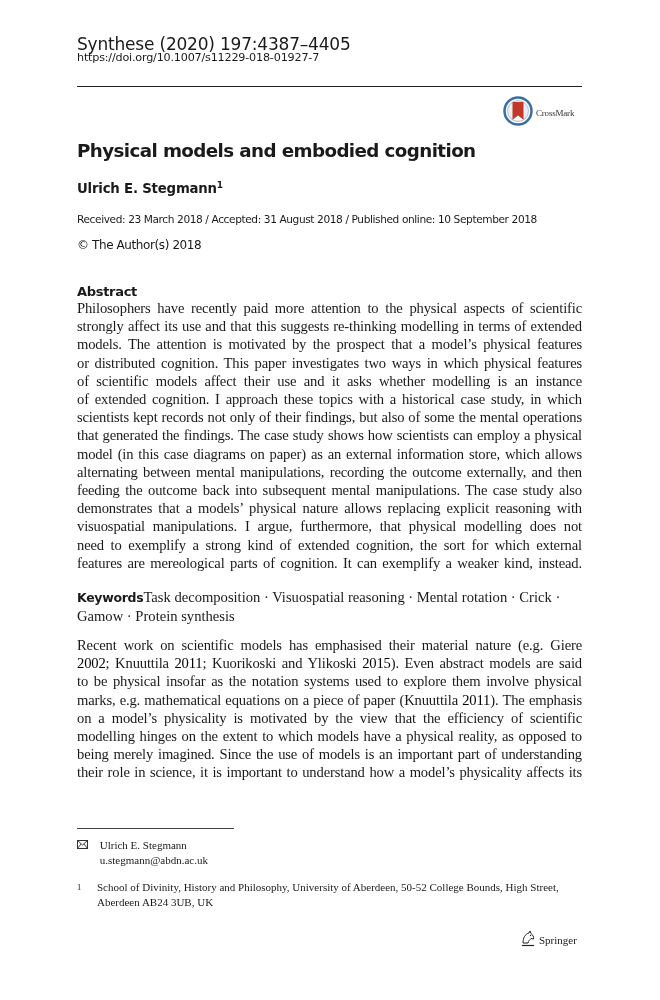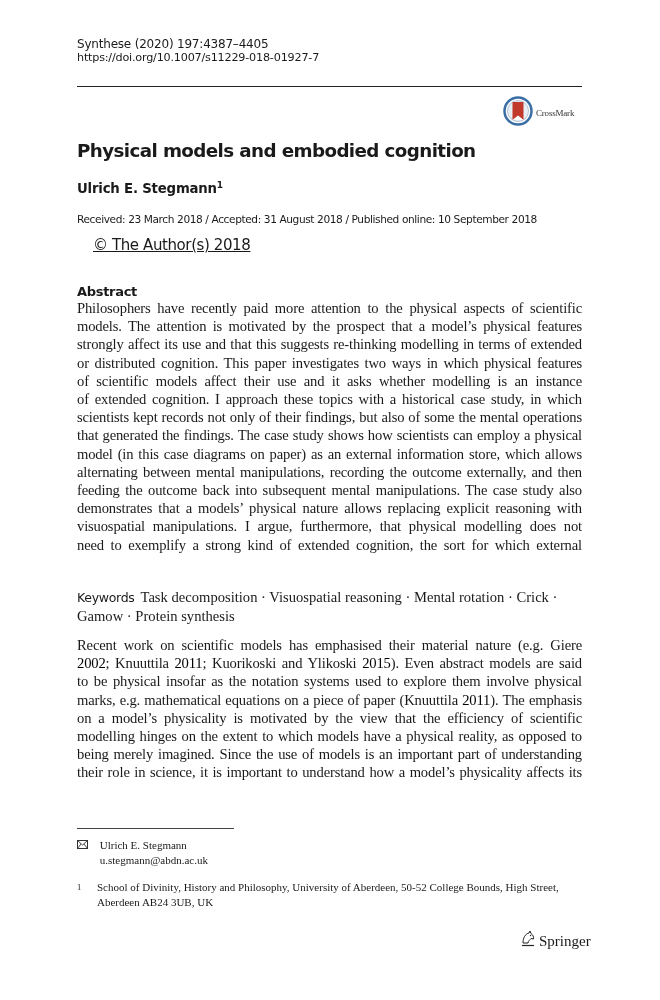--- a/index.html
+++ b/index.html
@@ -1,54 +1,54 @@
 <!DOCTYPE html>
 <html><head>
 <meta charset="utf-8">
 <style>
   html, body { margin: 0; padding: 0; background: #ffffff; }
   body { width: 660px; height: 1000px; position: relative; overflow: hidden; color: #1a1a1a; }
   .sans { font-family: "DejaVu Sans", "Liberation Sans", sans-serif; }
   .serif { font-family: "Liberation Serif", "DejaVu Serif", serif; }
   .abs { position: absolute; }
 
-  #journal-line1 { left: 77px; top: 37px; font-size: 12px; line-height: 14px; letter-spacing: -0.2px; }
+  #journal-line1 { left: 77px; top: 37px; font-size: 17px; line-height: 14px; letter-spacing: -0.2px; }
   #journal-line2 { left: 77px; top: 51px; font-size: 11.2px; line-height: 14px; letter-spacing: -0.2px; }
   #top-rule { left: 77px; top: 86px; width: 505px; height: 0; border-top: 1.3px solid #222; }
 
   #crossmark { left: 503px; top: 97px; width: 90px; height: 32px; display: flex; align-items: center; gap: 3px; }
   #crossmark-label { font-size: 9px; font-family: "Liberation Serif", serif; color: #333; letter-spacing: -0.2px; }
 
   #title { left: 77px; top: 139px; font-size: 18.3px; font-weight: bold; letter-spacing: -0.6px; line-height: 24px; }
   #author { left: 77px; top: 180px; font-size: 13.3px; font-weight: bold; letter-spacing: -0.2px; }
   #author sup { font-size: 9px; vertical-align: 5px; }
 
   #dates { left: 77px; top: 212px; font-size: 10.6px; letter-spacing: -0.4px; line-height: 14px; }
-  #copyright { left: 93px; top: 238px; font-size: 15px; letter-spacing: -0.4px; line-height: 14px; text-decoration: underline; }
+  #copyright { left: 77px; top: 238px; font-size: 12px; letter-spacing: -0.4px; line-height: 14px; }
 
   #abstract-heading { left: 77px; top: 284px; font-size: 13px; font-weight: bold; letter-spacing: -0.3px; }
   .para { position: absolute; left: 77px; width: 505px; font-size: 14.6px; line-height: 18.2px; text-align: justify; text-align-last: auto; letter-spacing: -0.15px; }
   .para .ln { display: block; text-align: justify; text-align-last: justify; white-space: nowrap; }
   #abstract-body { top: 299px; }
 
   #keywords { left: 77px; top: 588px; width: 505px; font-size: 14.6px; line-height: 18.2px; }
-  #keywords .kw-label { font-family: "DejaVu Sans", "Liberation Sans", sans-serif; font-weight: normal; font-size: 12.5px; letter-spacing: -0.3px; margin-right: 6px; }
+  #keywords .kw-label { font-family: "DejaVu Sans", "Liberation Sans", sans-serif; font-weight: bold; font-size: 12.5px; letter-spacing: -0.3px; }
 
   #intro-body { top: 636px; }
   .cite { color: #000000; }
 
   #footnote-rule { left: 77px; top: 828px; width: 157px; border-top: 1px solid #444; }
   #contact { left: 77px; top: 838px; font-size: 11px; line-height: 15px; }
   #contact .env { display: inline-block; width: 20px; vertical-align: top; }
   #contact .lines { display: inline-block; vertical-align: top; }
   #affil { left: 77px; top: 880px; width: 510px; font-size: 11px; line-height: 15px; }
   #affil .num { display: inline-block; width: 20px; vertical-align: top; font-size: 8.5px; }
   #affil .txt { display: inline-block; width: 490px; vertical-align: top; }
 
-  #springer { left: 520px; top: 930px; display: flex; align-items: center; gap: 3px; font-size: 15px; }
+  #springer { left: 520px; top: 930px; display: flex; align-items: center; gap: 3px; font-size: 11px; }
 </style>
 </head>
 <body>
 
 <div class="abs sans" id="journal-line1">Synthese (2020) 197:4387–4405</div>
 <div class="abs sans" id="journal-line2">https://doi.org/10.1007/s11229-018-01927-7</div>
 <div class="abs" id="top-rule"></div>
 
 <div class="abs" id="crossmark">
   <span>
@@ -64,33 +64,34 @@
 
 <div class="abs sans" id="title">Physical models and embodied cognition</div>
 <div class="abs sans" id="author"><span>Ulrich E. Stegmann</span><sup>1</sup></div>
 
 <div class="abs sans" id="dates">Received: 23 March 2018 / Accepted: 31 August 2018 / Published online: 10 September 2018</div>
 <div class="abs sans" id="copyright">© The Author(s) 2018</div>
 
 <div class="abs sans" id="abstract-heading">Abstract</div>
 <div class="para serif" id="abstract-body">
   <span class="ln">Philosophers have recently paid more attention to the physical aspects of scientific</span>
+  <span class="ln">strongly affect its use and that this suggests re-thinking modelling in terms of extended</span>
   <span class="ln">models. The attention is motivated by the prospect that a model’s physical features</span>
-  <span class="ln">strongly affect its use and that this suggests re-thinking modelling in terms of extended</span>
   <span class="ln">or distributed cognition. This paper investigates two ways in which physical features</span>
   <span class="ln">of scientific models affect their use and it asks whether modelling is an instance</span>
   <span class="ln">of extended cognition. I approach these topics with a historical case study, in which</span>
   <span class="ln">scientists kept records not only of their findings, but also of some the mental operations</span>
   <span class="ln">that generated the findings. The case study shows how scientists can employ a physical</span>
   <span class="ln">model (in this case diagrams on paper) as an external information store, which allows</span>
   <span class="ln">alternating between mental manipulations, recording the outcome externally, and then</span>
   <span class="ln">feeding the outcome back into subsequent mental manipulations. The case study also</span>
   <span class="ln">demonstrates that a models’ physical nature allows replacing explicit reasoning with</span>
   <span class="ln">visuospatial manipulations. I argue, furthermore, that physical modelling does not</span>
   <span class="ln">need to exemplify a strong kind of extended cognition, the sort for which external</span>
+  <span class="ln">features are mereological parts of cognition. It can exemplify a weaker kind, instead.</span>
 </div>
 
 <div class="abs serif" id="keywords">
   <span class="ln"><span class="kw-label">Keywords</span><span>Task decomposition · Visuospatial reasoning · Mental rotation · Crick ·</span></span><br>
   <span>Gamow · Protein synthesis</span>
 </div>
 
 <div class="para serif" id="intro-body">
   <span class="ln">Recent work on scientific models has emphasised their material nature (e.g. Giere</span>
   <span class="ln"><span class="cite">2002</span><span>; Knuuttila </span><span class="cite">2011</span><span>; Kuorikoski and Ylikoski </span><span class="cite">2015</span><span>). Even abstract models are said</span></span>

